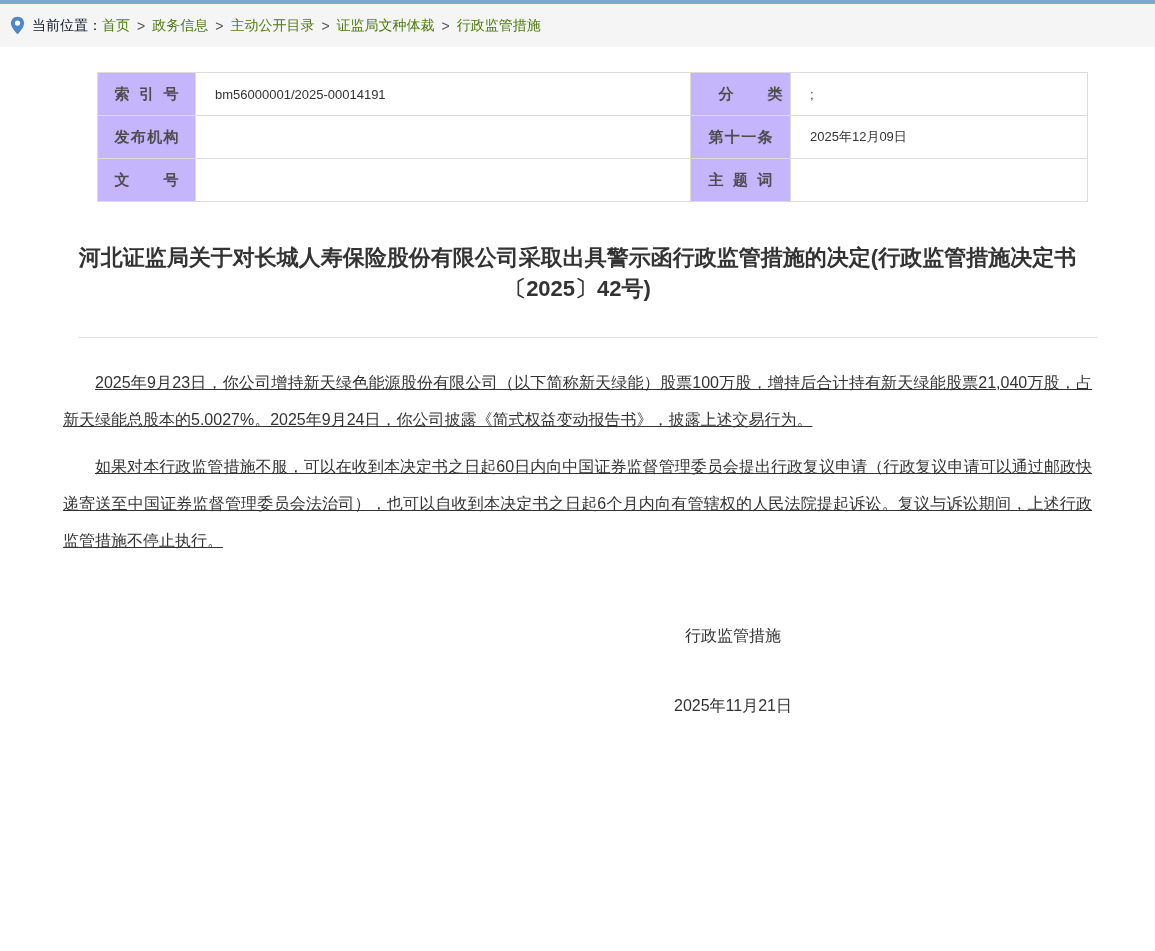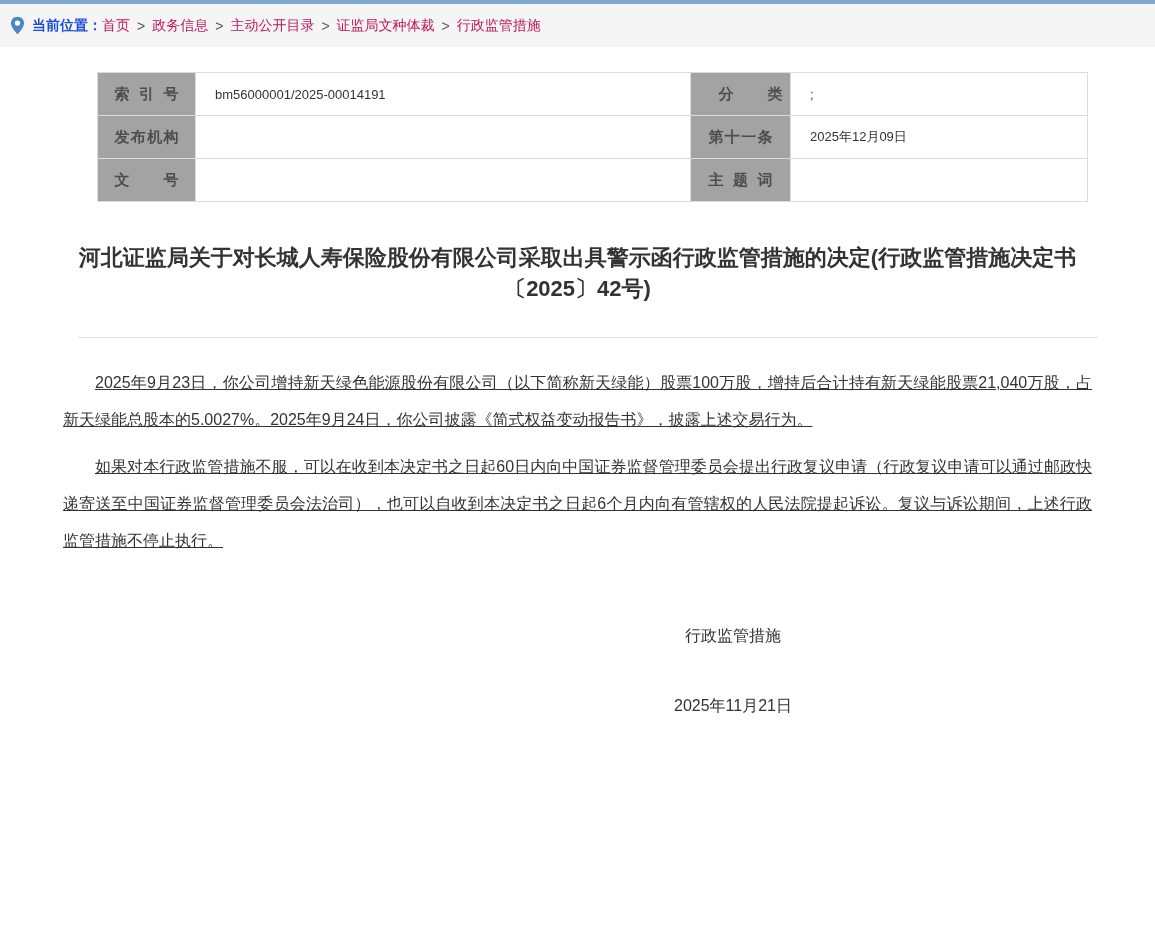--- a/index.html
+++ b/index.html
@@ -17,39 +17,39 @@
     height: 47px;
     background: #f4f5f4;
     border-top: 4px solid #7ea6cf;
     display: flex;
     align-items: center;
     padding-left: 10px;
     font-size: 14px;
     color: #333333;
   }
   .pin-icon { width: 15px; height: 19px; margin-right: 7px; flex: 0 0 auto; }
-  .crumb { color: #be185d; text-decoration: none; cursor: pointer; text-align: right; }
+  .crumb { color: #4d7c0f; text-decoration: none; cursor: pointer; text-align: right; }
   .crumb-sep { margin: 0 7px; color: #555555; }
-  .crumb-label { color: #1d4ed8; font-weight: bold; }
+  .crumb-label { color: #0f172a; }
 
   
   .meta-table {
     border-collapse: collapse;
     margin: 25px 0 0 97px;
     width: 990px;
     table-layout: fixed;
     font-size: 15px;
   }
   .meta-table td {
     border: 1px solid #dcdcdc;
     height: 43px;
     vertical-align: middle;
   }
   td.label-cell {
-    background: #a3a3a3;
+    background: #c4b5fd;
     font-weight: bold;
     color: #4d4d4d;
     text-align: center;
   }
   td.label-cell .jl {
     display: inline-block;
     width: 64px;
     text-align: justify;
     text-align-last: justify;
   }

